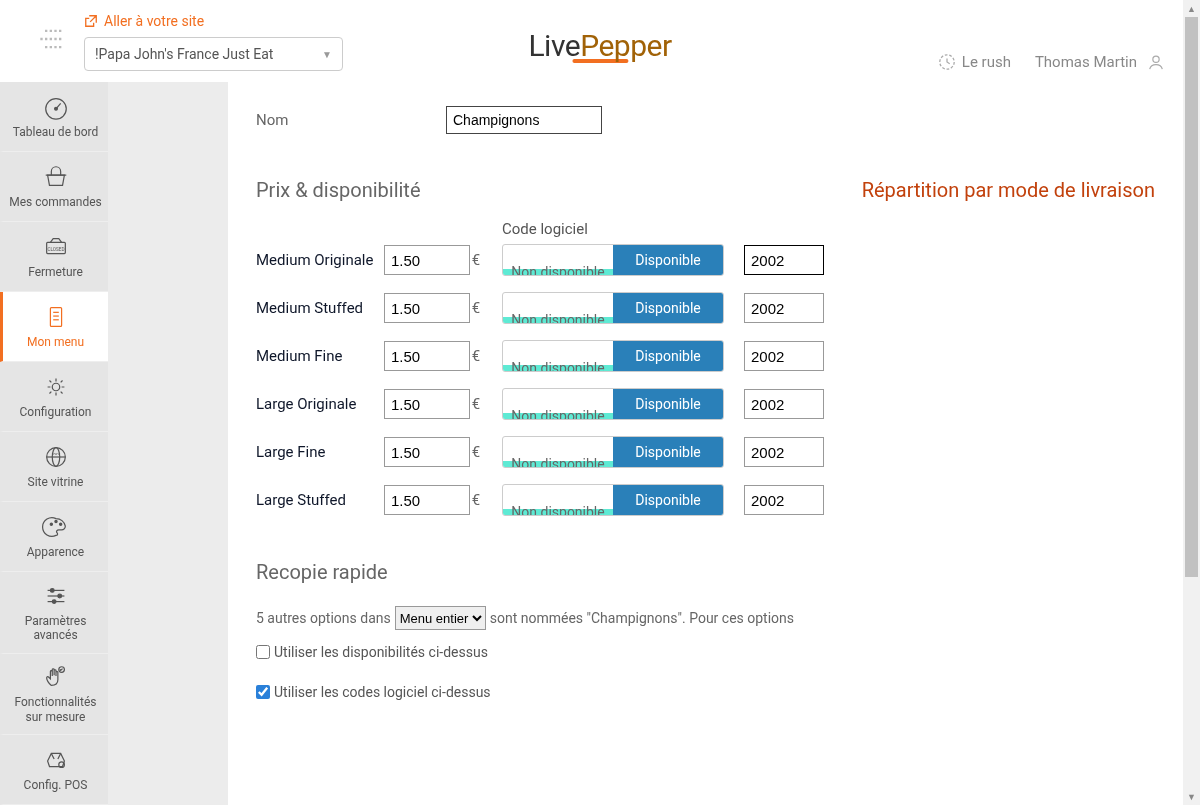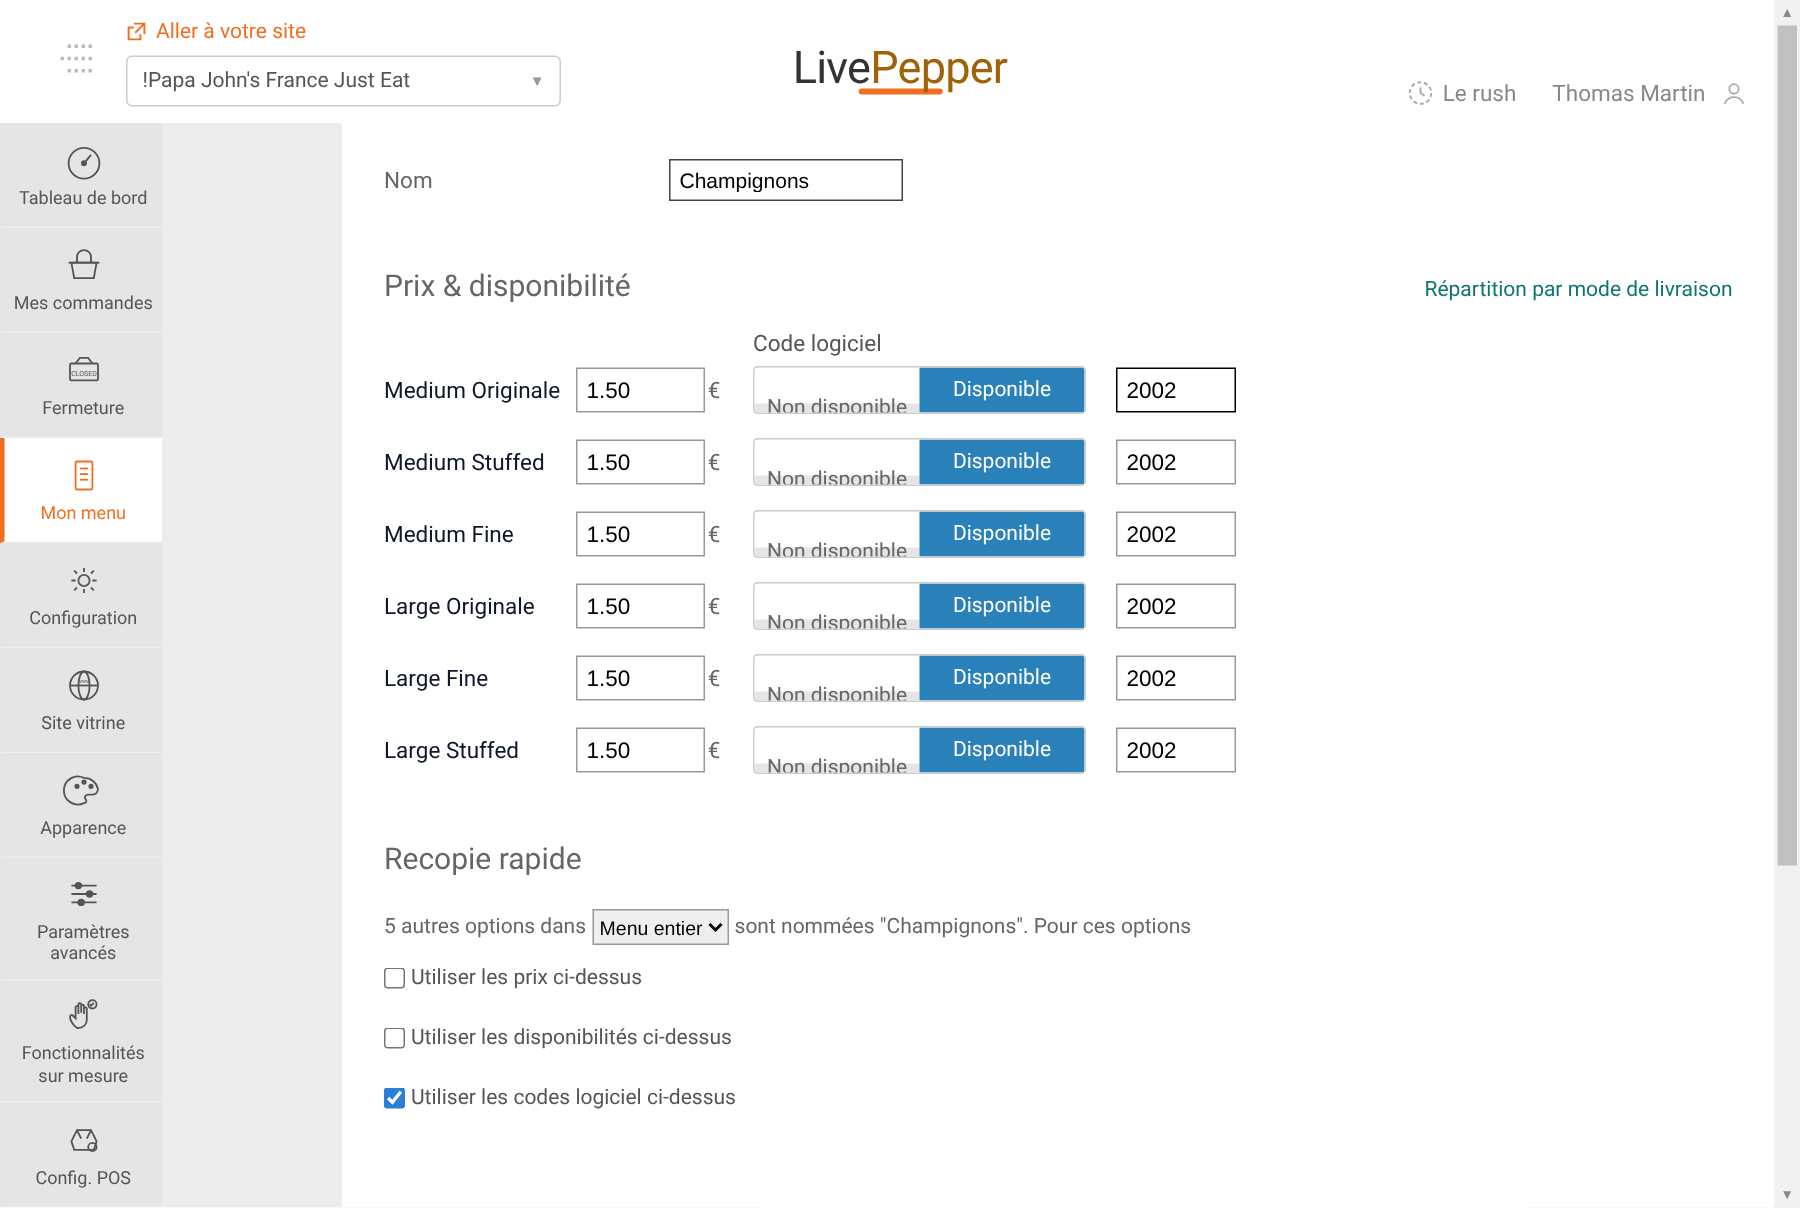--- a/index.html
+++ b/index.html
@@ -3,21 +3,21 @@
 <meta charset="utf-8">
 <style>
 * { box-sizing: border-box; margin: 0; padding: 0; }
 body { font-family: -apple-system, BlinkMacSystemFont, "Segoe UI", Roboto, sans-serif; background: #f5f5f5; color: #555; overflow: hidden; }
 .app { display: flex; flex-direction: column; height: 805px; width: 1183px; background: #fff; }
 
 .header { display: flex; align-items: flex-end; padding: 10px 18px 10px 38px; background: #fff; border-bottom: 1px solid transparent; height: 82px; }
 .header-left { display: flex; flex-direction: column; gap: 8px; }
 .header-link { color: #f26f21; font-size: 14px; display: flex; align-items: center; gap: 6px; text-decoration: none; }
 .header-link svg { width: 14px; height: 14px; }
-.site-select { width: 290px; height: 34px; border: 1px solid #ccc; border-radius: 4px; padding: 0 10px; font-size: 14px; color: #555; background: #fff; display: flex; align-items: center; justify-content: space-between; }
+.site-select { width: 259px; height: 34px; border: 1px solid #ccc; border-radius: 4px; padding: 0 10px; font-size: 14px; color: #555; background: #fff; display: flex; align-items: center; justify-content: space-between; }
 .site-select-caret { color: #999; font-size: 10px; }
 .hamburger { margin-right: 18px; align-self: center; color: #bbb; }
 .hamburger svg { width: 28px; height: 24px; }
 
 .logo { position: absolute; left: 50%; transform: translateX(-50%); top: 28px; }
 .logo-text { font-size: 30px; font-weight: 400; letter-spacing: -0.5px; }
 .logo-text .live { color: #333; }
 .logo-text .pepper { color: #a16207; }
 .logo-underline { width: 56px; height: 4px; background: #f26f21; margin: 0 auto; border-radius: 2px; margin-top: -4px; }
 
@@ -40,34 +40,34 @@
 .content-card { background: #fff; margin: 0 0 0 120px; min-height: 100%; padding: 24px 28px 40px 28px; }
 .content-inner { position: relative; }
 
 .form-row { display: flex; align-items: center; margin-bottom: 18px; }
 .form-label { width: 190px; color: #666; font-size: 15px; }
 .text-input { height: 28px; border: 1px solid #444; padding: 0 6px; font-size: 14px; width: 156px; }
 
 .section-title { font-size: 20px; color: #666; margin: 44px 0 18px 0; font-weight: 400; }
 .section-header-row { display: flex; align-items: baseline; justify-content: space-between; margin: 44px 0 18px 0; }
 .section-header-row .section-title { margin: 0; text-align: right; }
-.section-link { color: #0f766e; font-size: 14px; }
+.section-link { color: #c2410c; font-size: 20px; }
 
 .price-table { }
 .price-header { display: grid; grid-template-columns: 128px 98px 242px 90px; gap: 0; margin-left: 0; margin-bottom: 6px; }
 .price-header > div { font-size: 15px; color: #555; }
 .price-header .col-code { grid-column: 4; margin-left: 20px; }
 
 .price-row { display: grid; grid-template-columns: 128px 80px 18px 242px 90px; align-items: center; margin-bottom: 16px; }
 .variant-name { color: #0f172a; font-size: 15px; }
 .price-input { height: 30px; border: 1px solid #999; padding: 0 6px; font-size: 15px; width: 86px; }
 .currency { text-align: center; color: #666; font-size: 15px; padding-left: 6px; }
 .avail-toggle { display: flex; margin-left: 20px; border: 1px solid #ccc; border-radius: 3px; overflow: hidden; width: 222px; height: 32px; }
 .avail-toggle .opt { flex: 1; display: flex; align-items: center; justify-content: center; font-size: 14px; cursor: pointer; }
-.avail-toggle .opt.inactive { background: #e5e5e5; color: #666; margin-top: 24px; }
+.avail-toggle .opt.inactive { background: #5eead4; color: #666; margin-top: 24px; }
 .avail-toggle .opt.active { background: #2a80b9; color: #fff; }
 .code-input { height: 30px; border: 1px solid #999; padding: 0 6px; font-size: 15px; width: 80px; margin-left: 20px; }
 .code-input.focused { border: 1.5px solid #000; }
 
 .quick-copy-text { margin: 22px 0 14px 0; color: #666; font-size: 14px; display: flex; align-items: center; flex-wrap: wrap; gap: 4px; }
 .quick-copy-text select { height: 24px; border: 1px solid #999; font-size: 13px; }
 .checkbox-row { display: flex; align-items: center; gap: 4px; margin-bottom: 24px; color: #555; font-size: 14px; }
 .checkbox-row input { width: 14px; height: 14px; }
 .checkbox-row.checked input { accent-color: #2a80d9; }
 
@@ -319,24 +319,20 @@
           <div class="quick-copy-text">
             <span>5 autres options dans</span>
             <select>
               <option>Menu entier</option>
             </select>
             <span>sont nommées "Champignons". Pour ces options</span>
           </div>
 
           <label class="checkbox-row">
             <input type="checkbox" style="">
-              <span>Utiliser les prix ci-dessus</span>
-          </label>
-          <label class="checkbox-row">
-            <input type="checkbox" style="">
               <span>Utiliser les disponibilités ci-dessus</span>
           </label>
           <label class="checkbox-row checked">
             <input type="checkbox" checked="" style="">
               <span>Utiliser les codes logiciel ci-dessus</span>
           </label>
 
         </div>
       </div>
     </div>

